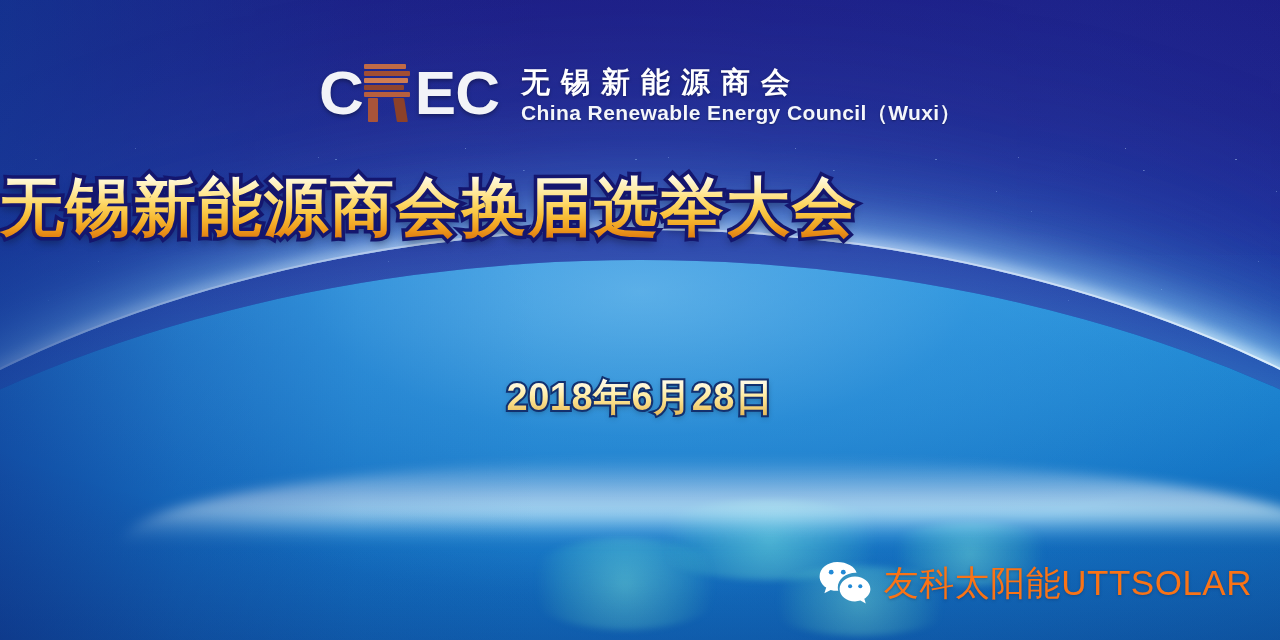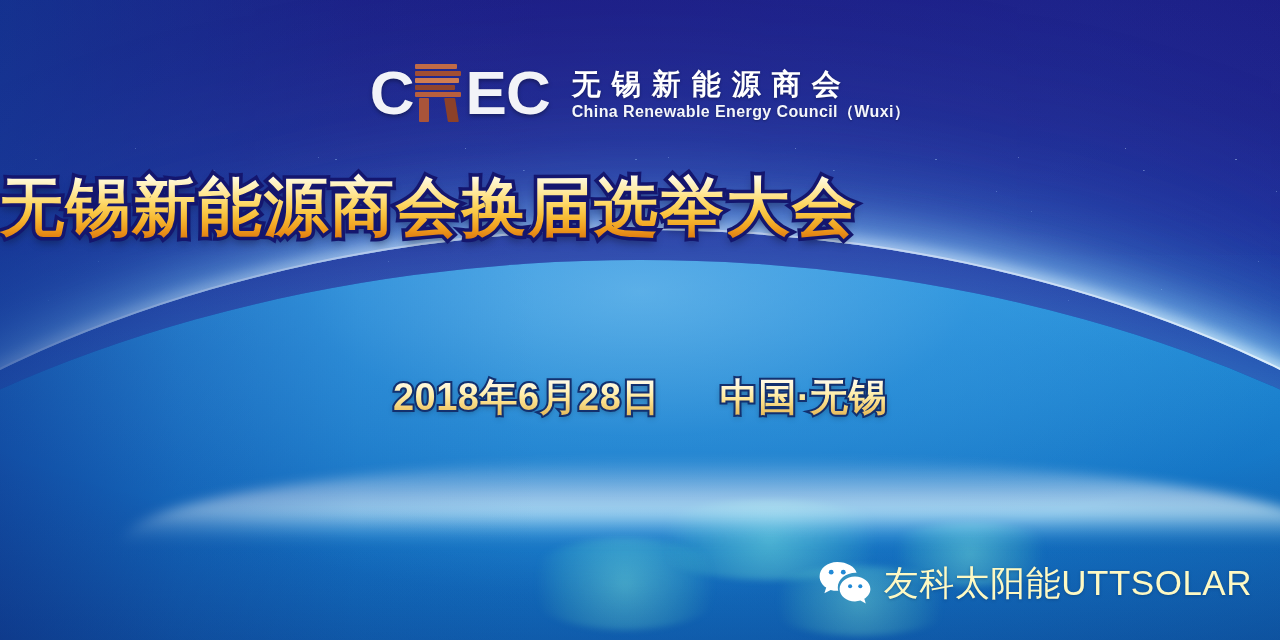--- a/index.html
+++ b/index.html
@@ -208,21 +208,21 @@
   }
   .logo-cn {
     font-size: 29px;
     font-weight: 700;
     color: #ffffff;
     letter-spacing: 11px;
     line-height: 1;
     text-shadow: 0 1px 3px rgba(0,0,0,0.35);
   }
   .logo-en {
-    font-size: 16px;
+    font-size: 21px;
     font-weight: 700;
     color: #f4f6fb;
     letter-spacing: 0.4px;
     line-height: 1;
     white-space: nowrap;
     text-shadow: 0 1px 2px rgba(0,0,0,0.30);
   }
 
   
   .headline {
@@ -319,21 +319,21 @@
     right: 28px;
     bottom: 36px;
     display: flex;
     align-items: center;
     gap: 12px;
   }
   .wechat-icon { display: block; }
   .watermark-text {
     font-size: 35px;
     font-weight: 400;
-    color: #fef9c3;
+    color: #f97316;
     letter-spacing: 0.5px;
     line-height: 1;
     white-space: nowrap;
     text-shadow: 0 1px 3px rgba(0,40,90,0.35);
   }
 </style>
 </head>
 <body>
 
 <div class="stage">
@@ -384,24 +384,20 @@
     <span class="headline-line">
       <span class="shadow-layer">无锡新能源商会换届选举大会</span>
       <span class="gold-layer">无锡新能源商会换届选举大会</span>
     </span>
   </div>
 
   <div class="datebar">
     <span class="date-text">
       <span class="shadow-layer">2018年6月28日</span>
       <span class="gold-layer">2018年6月28日</span>
-    </span>
-    <span class="date-text">
-      <span class="shadow-layer">中国·无锡</span>
-      <span class="gold-layer">中国·无锡</span>
     </span>
   </div>
 
   <div class="watermark">
     <span>
       <svg class="wechat-icon" width="54" height="44" viewBox="0 0 54 44" aria-hidden="true">
         <path d="M19.2 2C9.4 2 1.6 8.5 1.6 16.4c0 4.5 2.6 8.5 6.6 11.2l-1.8 5.6 6.3-3.3c1.9.6 4 .9 6.5.9h1.1c-.3-1.1-.5-2.2-.5-3.4 0-8.1 8-14.6 17.9-14.6h.9C37.3 7 29 2 19.2 2z" fill="#ffffff"></path>
         <circle cx="13.2" cy="12.2" r="2.4" fill="#2189d6"></circle>
         <circle cx="25.3" cy="12.2" r="2.4" fill="#2189d6"></circle>
         <path d="M52.4 28.9c0-6.9-6.9-12.5-15.4-12.5s-15.4 5.6-15.4 12.5S28.5 41.4 37 41.4c1.9 0 3.7-.3 5.4-.8l5.4 2.9-1.5-4.8c3.7-2.3 6.1-5.8 6.1-9.8z" fill="#ffffff"></path>

